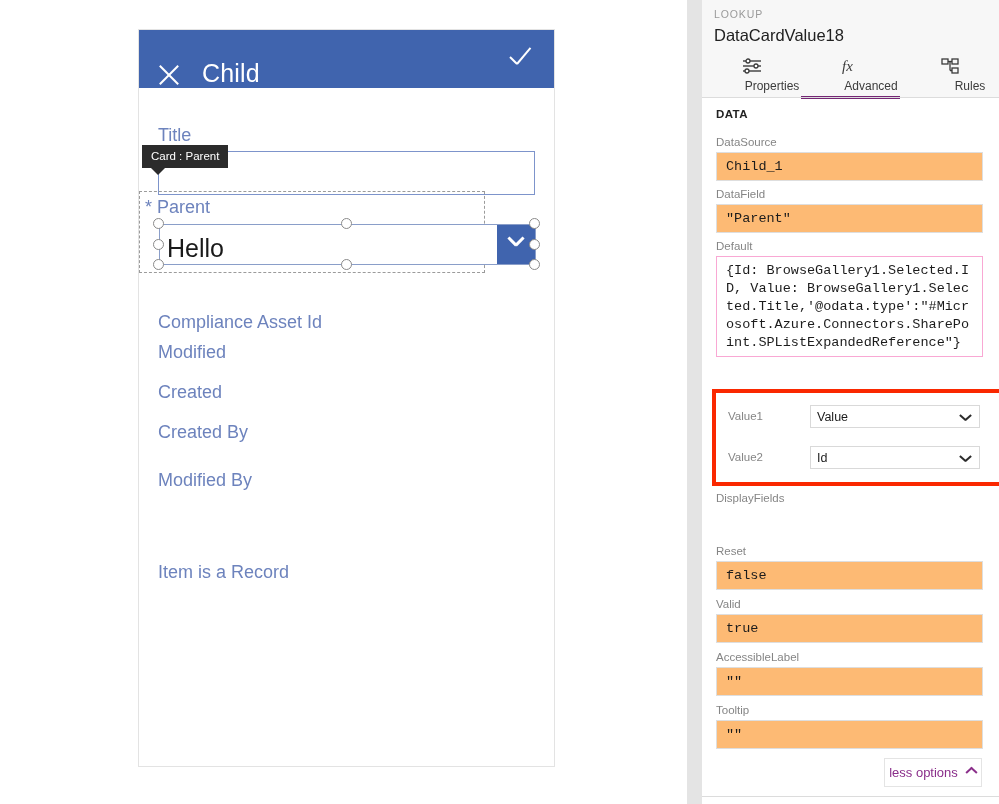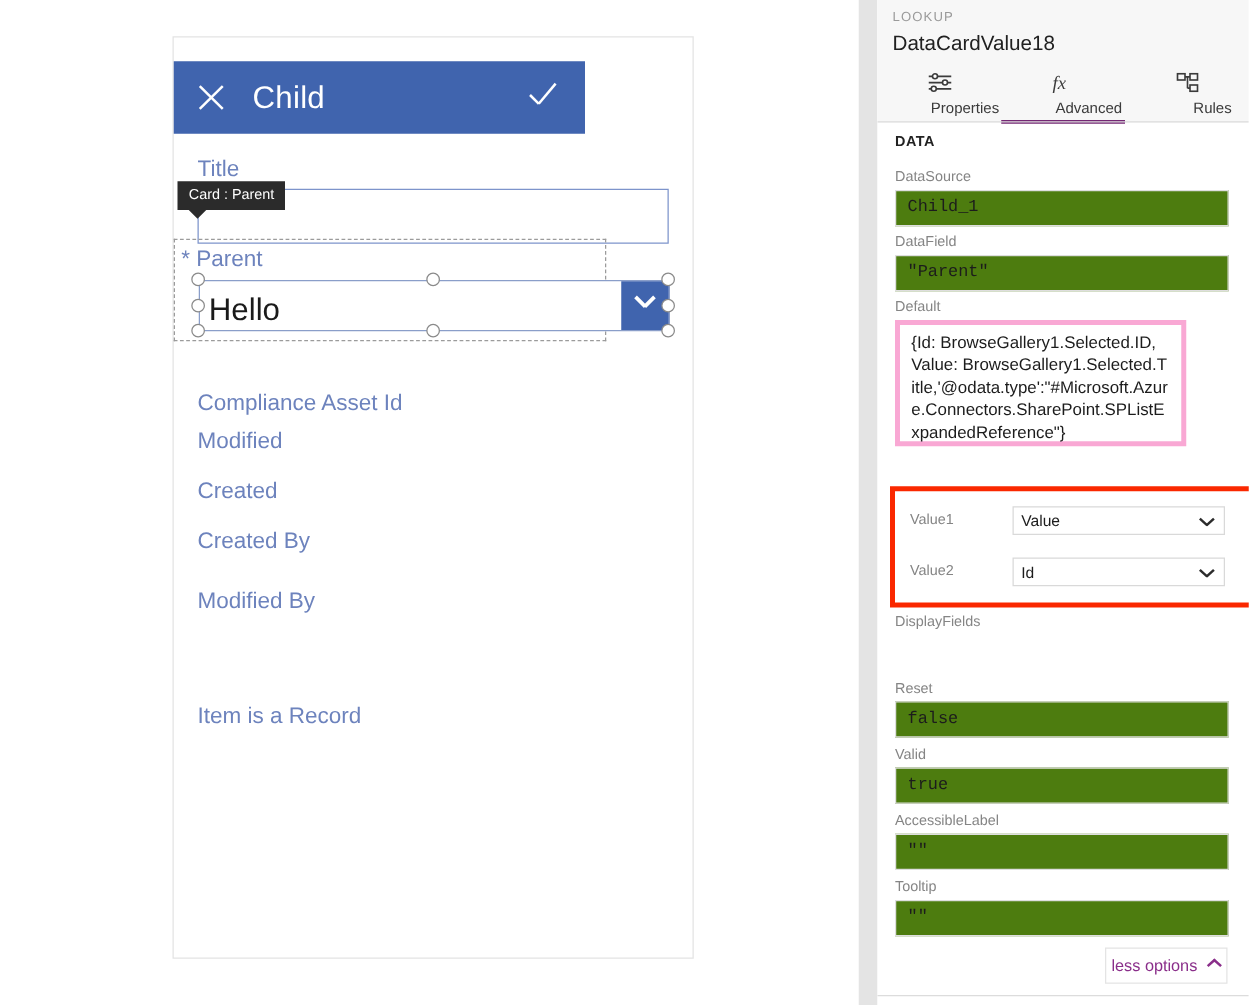--- a/index.html
+++ b/index.html
@@ -17,23 +17,23 @@
     position: absolute; left: 0; top: 0; width: 702px; height: 804px;
     background: #ffffff;
   }
   .phone {
     position: absolute; left: 138px; top: 29px;
     width: 417px; height: 738px;
     background: #ffffff;
     border: 1px solid #e3e3e3;
   }
   .app-header {
-    position: absolute; left: 0; top: 0; width: 329px; height: 58px;
+    position: absolute; left: 0; top: 0; width: 415px; height: 58px;
     background: #4064ae;
-    display: flex; align-items: center; margin-top: 19px;
+    display: flex; align-items: flex-end;
   }
   .hdr-close {
     width: 26px; height: 26px; margin-left: 17px; position: relative;
     cursor: pointer;
   }
   .hdr-close::before, .hdr-close::after {
     content: ""; position: absolute; left: 0; top: 12px;
     width: 26px; height: 2px; background: #ffffff;
   }
   .hdr-close::before { transform: rotate(45deg); }
@@ -167,28 +167,28 @@
     overflow: hidden;
   }
   .section-title {
     position: absolute; left: 14px; top: 10px;
     font-size: 11.5px; font-weight: bold; color: #222; letter-spacing: .4px;
   }
   .prop-label {
     font-size: 11.5px; color: #858585;
   }
   .prop-input {
-    width: 267px; border: 1px solid #dedede; background: #4d7c0f;
+    width: 267px; border: 1px solid #dedede; background: #fdba74;
     font-family: "Liberation Mono", monospace;
     font-size: 13.5px; color: #1c1c1c;
     padding: 6px 9px;
   }
   .prop-textarea {
-    width: 233px; border: 4px solid #f9a8d4; background: #ffffff;
-    font-family: Liberation Sans, sans-serif;
+    width: 267px; border: 1px solid #f9a8d4; background: #ffffff;
+    font-family: Liberation Mono, monospace;
     font-size: 13.5px; color: #1c1c1c; line-height: 18px;
     padding: 5px 9px; white-space: pre-wrap; word-break: break-all;
   }
   .prop-row { position: absolute; left: 14px; }
 
   
   .redbox {
     position: absolute; left: 712px; top: 389px;
     width: 300px; height: 97px;
     border: 4px solid #fa2800; background: #ffffff; z-index: 30;

